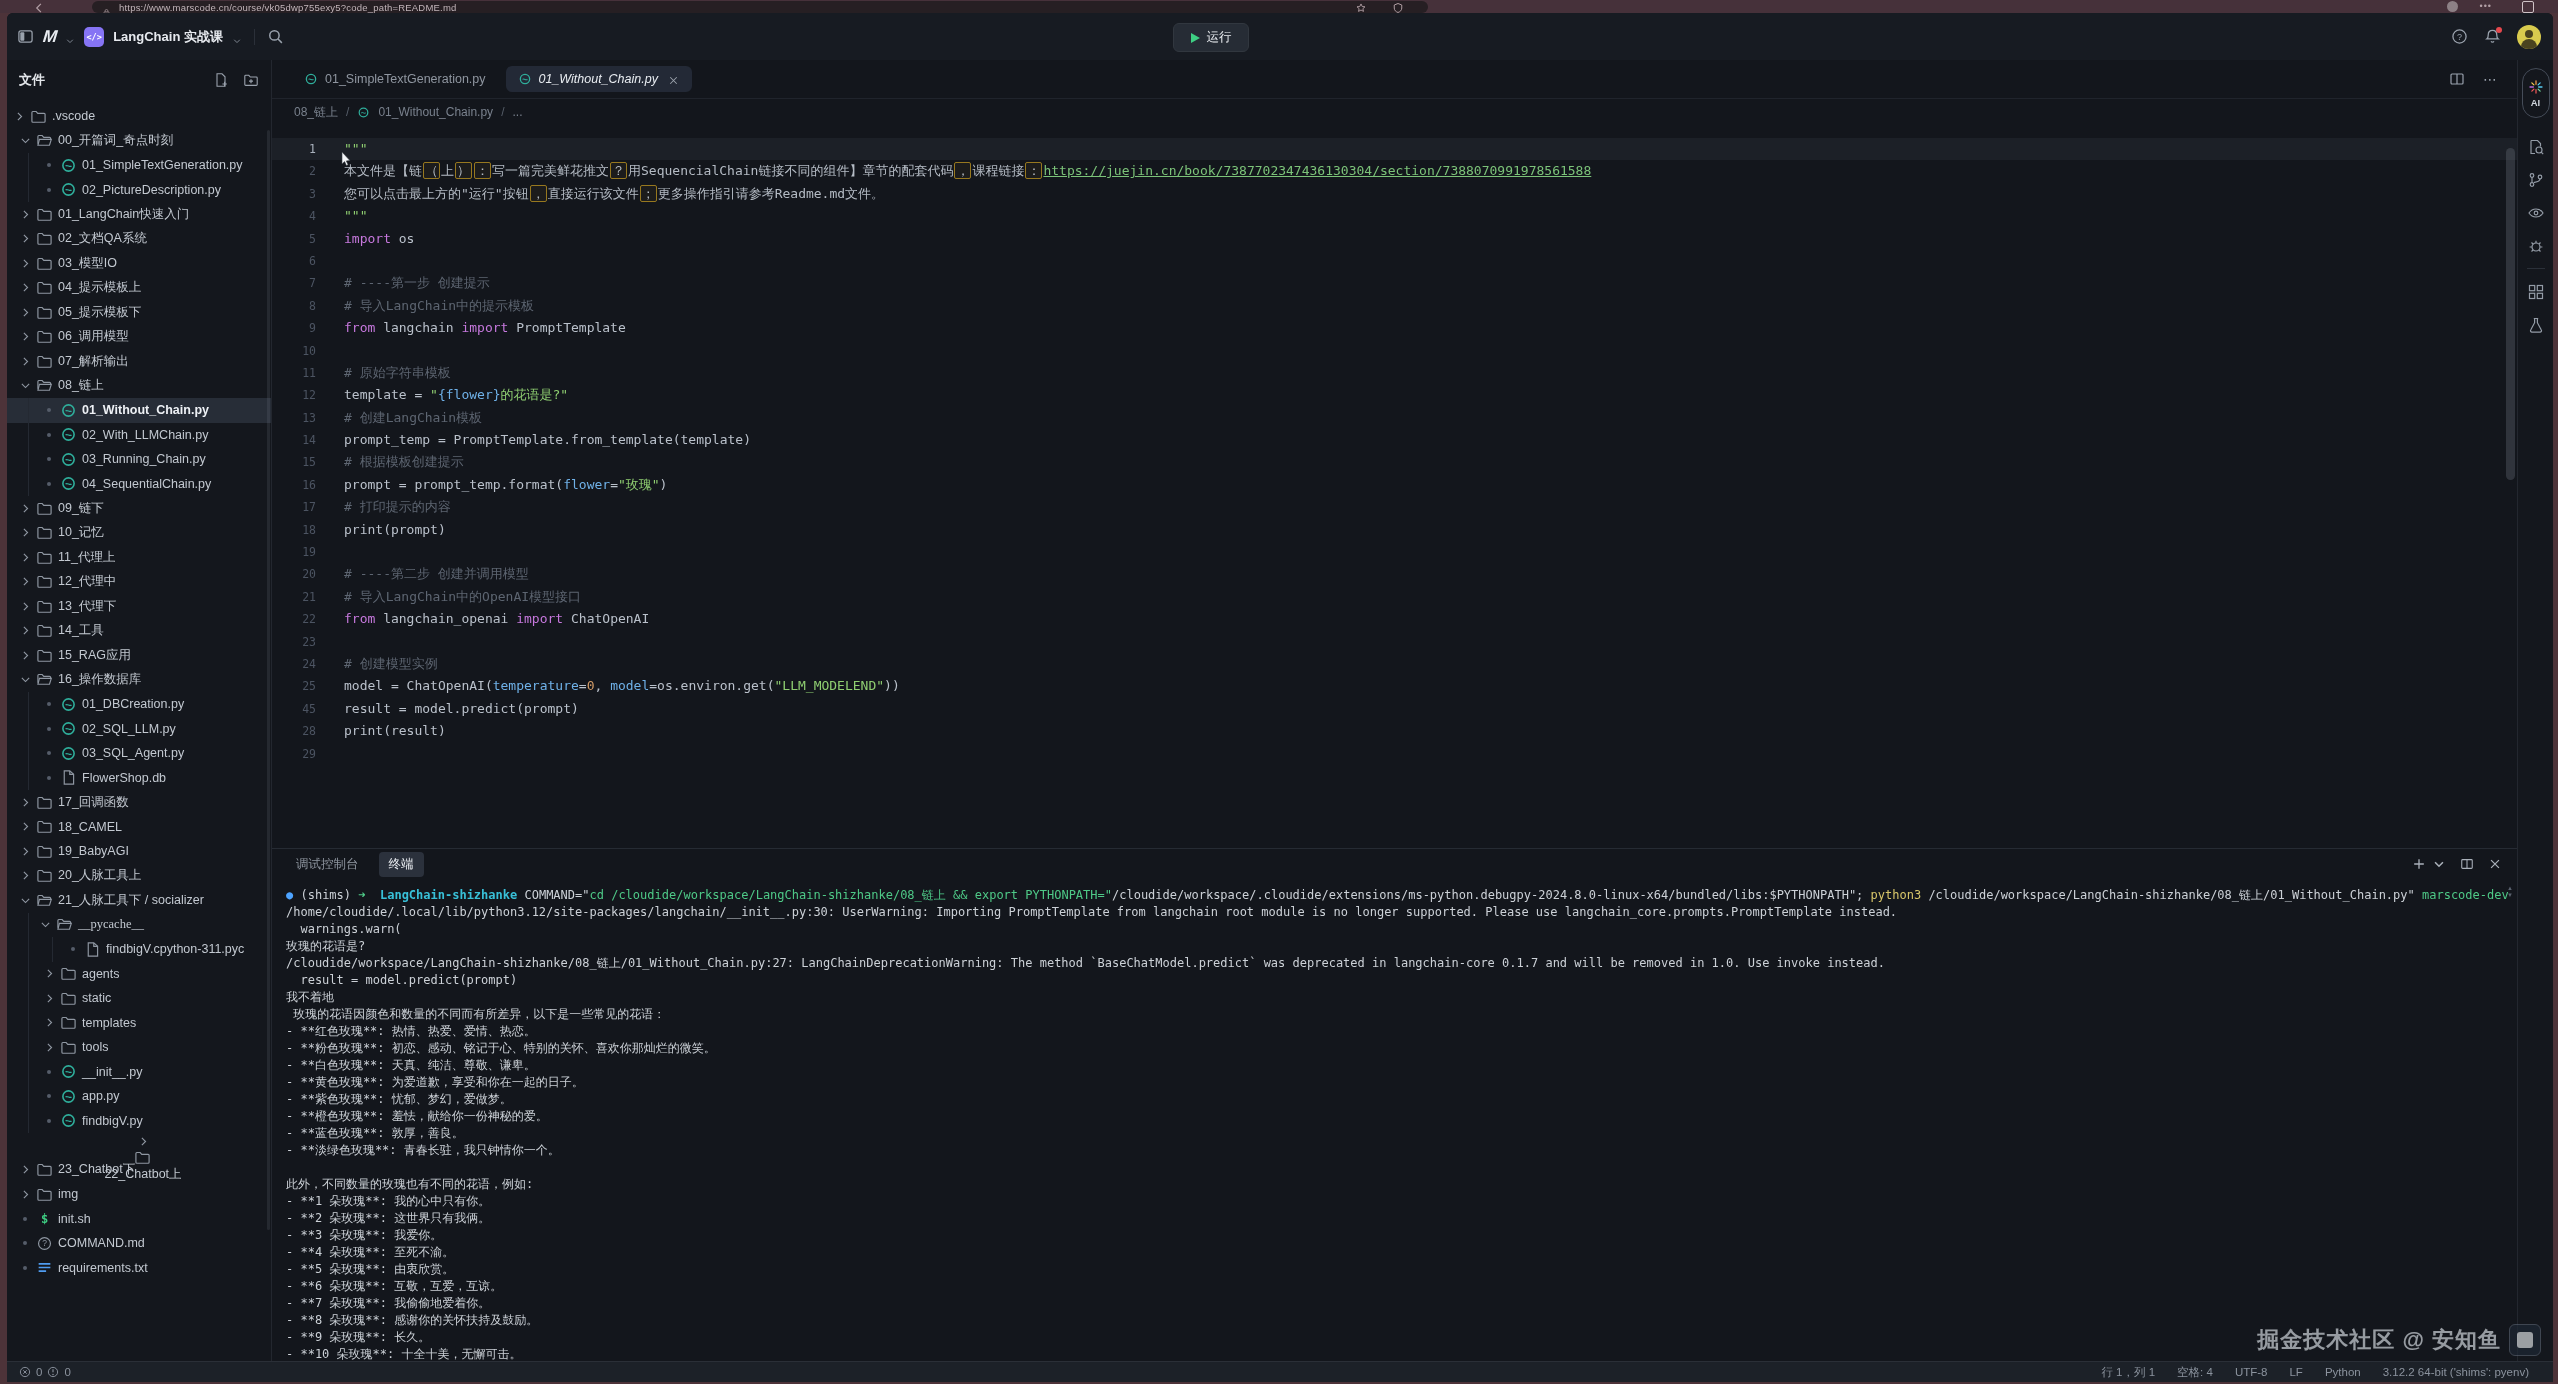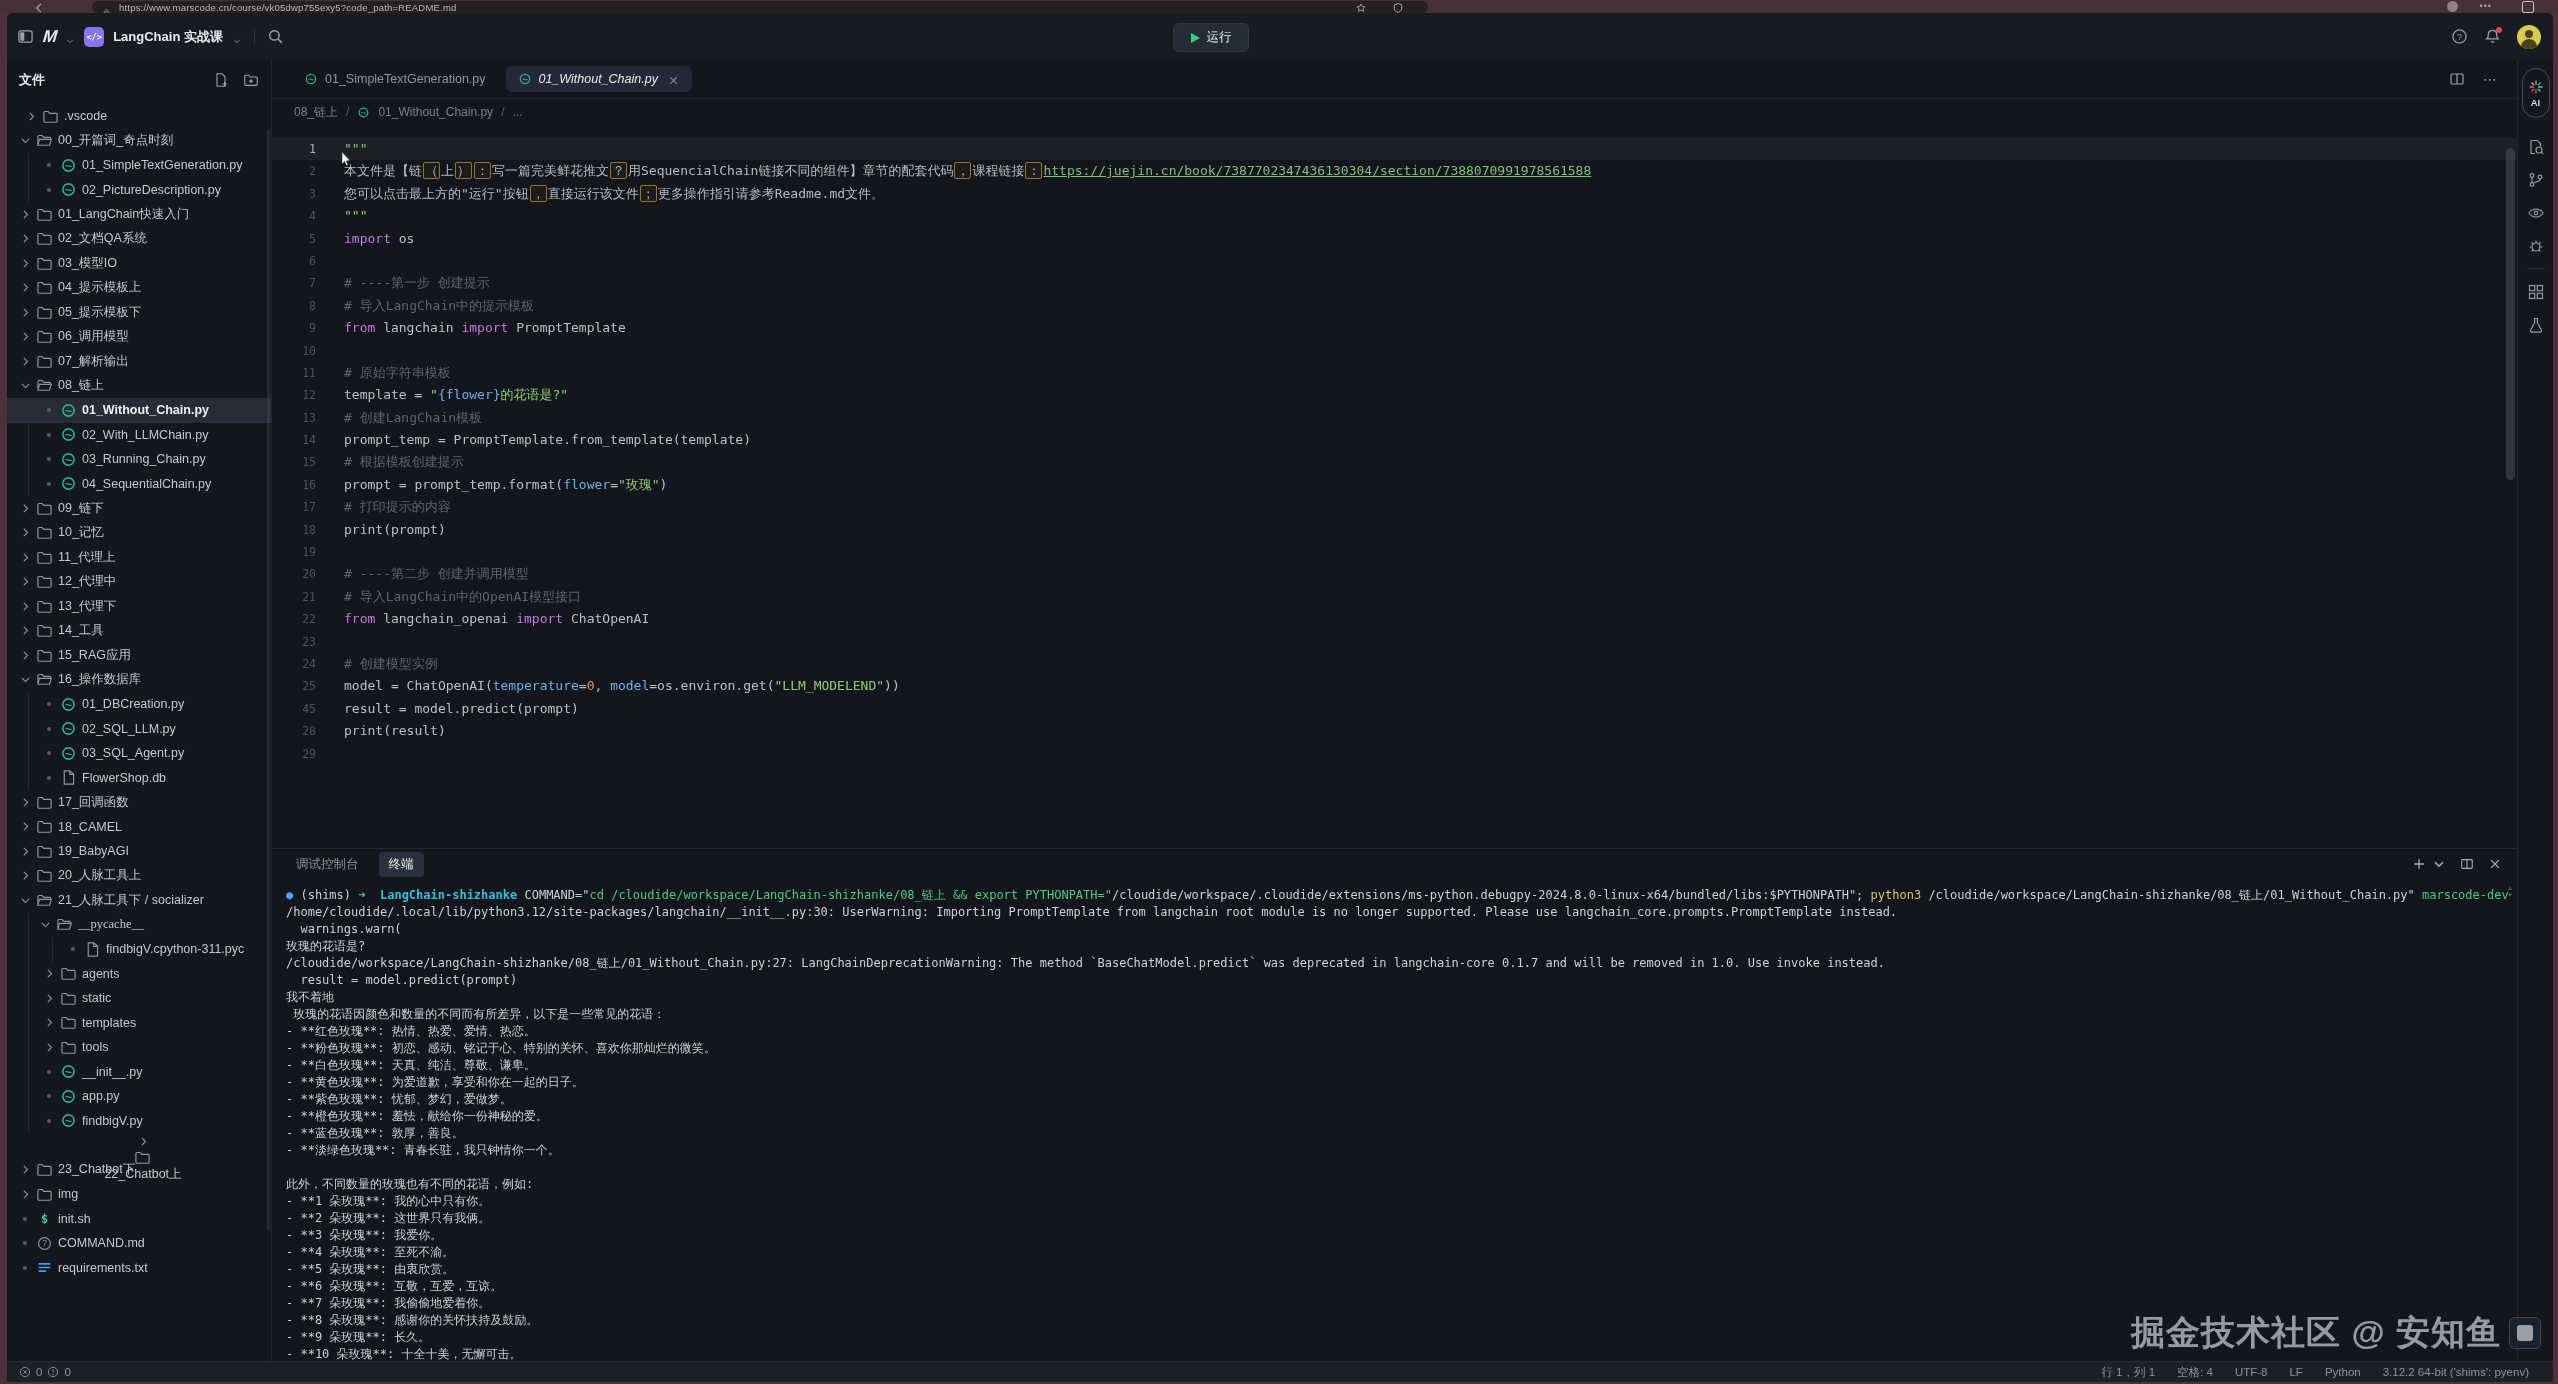--- a/index.html
+++ b/index.html
@@ -112,21 +112,21 @@
   .adiv{width:18px;height:1px;background:#2b3039;margin:6px 0;}
   
   .sbar{position:absolute;left:0;right:0;bottom:0;height:20px;background:#1c2128;border-top:1px solid #2a2f37;display:flex;align-items:center;font-size:11.5px;color:#8b939e;}
   .sleft{display:flex;align-items:center;gap:5px;padding-left:12px;}
   .sic{width:12px;height:12px;color:#8b939e;}
   .sic svg{width:100%;height:100%;}
   .sright{margin-left:auto;display:flex;align-items:center;gap:22px;padding-right:24px;}
   .sitem{white-space:nowrap;cursor:pointer;}
   
   .wmark{position:absolute;right:12px;bottom:26px;display:flex;align-items:center;gap:8px;opacity:.62;}
-  .wtext{font-size:34px;font-weight:700;color:#e7edf3;letter-spacing:1px;}
+  .wtext{font-size:22px;font-weight:700;color:#e7edf3;letter-spacing:1px;}
   .wlogo{width:30px;height:30px;border-radius:6px;background:#1f2937;border:1px solid #5a6472;position:relative;}
   .wlogo i{position:absolute;left:7px;top:7px;width:16px;height:16px;background:#eef2f6;border-radius:3px;display:block;}
 </style>
 </head>
 <body>
 
 <div class="bbar">
   <span class="bico" style="left:33px"><svg viewBox="0 0 16 16">
         <path d="M10.5 2.5 5 8l5.5 5.5" fill="none" stroke="currentColor" stroke-width="1.6"></path>
       </svg></span>
@@ -207,21 +207,21 @@
       <span class="exico"><svg viewBox="0 0 16 16">
             <path d="M4 1.8h5l3 3v9.4H4z" fill="none" stroke="currentColor" stroke-width="1.1"></path>
             <path d="M11.6 9.8v4.4M9.4 12h4.4" stroke="currentColor" stroke-width="1.2"></path>
           </svg></span>
       <span class="exico"><svg viewBox="0 0 16 16">
             <path d="M1.8 4.2c0-.5.4-.9.9-.9h3.1l1.5 1.7h6c.5 0 .9.4.9.9v6.6c0 .5-.4.9-.9.9H2.7c-.5 0-.9-.4-.9-.9z" fill="none" stroke="currentColor" stroke-width="1.1"></path>
             <path d="M8 7.2v4M6 9.2h4" stroke="currentColor" stroke-width="1.2"></path>
           </svg></span>
     </div>
     <div class="tree" id="tree">
-        <div class="trow" style="padding-left: 4px; margin-left: 12px;">
+        <div class="trow" style="padding-left: 4px;">
           <span class="slot">
             <svg viewBox="0 0 16 16">
               <path d="M6 3.5 10.5 8 6 12.5" fill="none" stroke="currentColor" stroke-width="1.4"></path>
             </svg>
           </span>
           <span class="fic">
             <svg viewBox="0 0 16 16">
               <path d="M1.8 4.2c0-.5.4-.9.9-.9h3.1l1.5 1.7h6c.5 0 .9.4.9.9v6.6c0 .5-.4.9-.9.9H2.7c-.5 0-.9-.4-.9-.9z" fill="none" stroke="currentColor" stroke-width="1.1"></path>
             </svg>
           </span>

